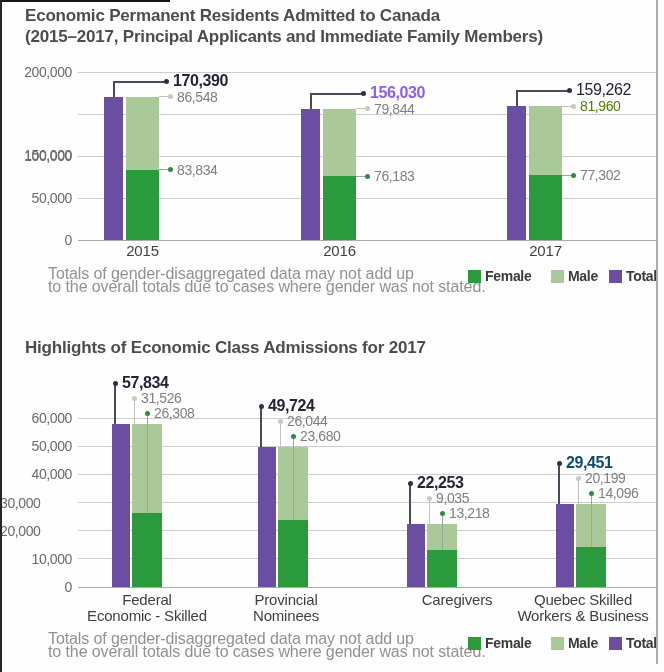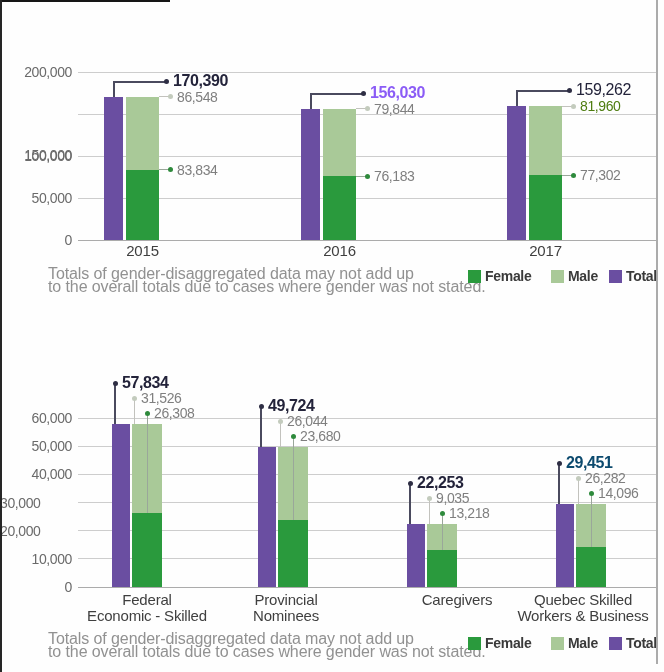--- a/index.html
+++ b/index.html
@@ -12,20 +12,25 @@
   .legend-label{font-size:14px; color:#3a3a3a; font-weight:bold; letter-spacing:-0.3px;}
   .edge-left{position:absolute; left:0; top:0; width:2px; height:672px; background:#262626;}
   .edge-right{position:absolute; left:656px; top:0; width:2px; height:664px; background:#ababab;}
   .edge-topstrip{position:absolute; left:0; top:0; width:170px; height:2px; background:#161616;}
 </style>
 </head>
 <body>
 
 <div id="canvas">
 
+  <div class="title" style="top:5px;">
+    <div>Economic Permanent Residents Admitted to Canada</div>
+    <div>(2015–2017, Principal Applicants and Immediate Family Members)</div>
+  </div>
+  <div class="title" style="top:337px;">Highlights of Economic Class Admissions for 2017</div>
 
   <div id="plots">
       <div style="position: absolute; left: 78px; top: 239.5px; width: 579px; height: 1px; background: rgb(171, 171, 171);"></div>
       <div style="position: absolute; left: 0px; top: 232px; width: 72px; text-align: right; font-size: 14px; line-height: 16px; color: rgb(106, 106, 106); letter-spacing: -0.4px;">0</div>
       <div style="position: absolute; left: 78px; top: 197.5px; width: 579px; height: 1px; background: rgb(205, 205, 205);"></div>
       <div style="position: absolute; left: 0px; top: 190px; width: 72px; text-align: right; font-size: 14px; line-height: 16px; color: rgb(106, 106, 106); letter-spacing: -0.4px;">50,000</div>
       <div style="position: absolute; left: 78px; top: 155.5px; width: 579px; height: 1px; background: rgb(205, 205, 205);"></div>
       <div style="position: absolute; left: 0px; top: 148px; width: 72px; text-align: right; font-size: 14px; line-height: 16px; color: rgb(106, 106, 106); letter-spacing: -0.4px;">100,000</div>
       <div style="position: absolute; left: 78px; top: 113.5px; width: 579px; height: 1px; background: rgb(205, 205, 205);"></div>
       <div style="position: absolute; left: 0px; top: 106px; width: 72px; text-align: right; font-size: 14px; line-height: 16px; color: rgb(106, 106, 106); letter-spacing: -0.4px; margin-top: 41px;">150,000</div>
@@ -129,21 +134,21 @@
       <div style="position: absolute; left: 449px; top: 505.321px; font-size: 14px; color: rgb(127, 127, 127); letter-spacing: -0.4px;">13,218</div>
       <div style="position: absolute; left: 377px; top: 592px; width: 160px; text-align: center; font-size: 15px; line-height: 16px; color: rgb(63, 63, 63); white-space: pre-line; letter-spacing: -0.2px;">Caregivers</div>
       <div style="position: absolute; left: 556px; top: 504.046px; width: 18px; height: 82.9536px; background: rgb(106, 78, 161);"></div>
       <div style="position: absolute; left: 576px; top: 547.296px; width: 30px; height: 39.7037px; background: rgb(42, 154, 61);"></div>
       <div style="position: absolute; left: 576px; top: 504.046px; width: 30px; height: 43.2499px; background: rgb(169, 201, 152);"></div>
       <div style="position: absolute; left: 558px; top: 463.046px; width: 2px; height: 41px; background: rgb(74, 74, 94);"></div>
       <div style="position: absolute; left: 556.5px; top: 461.046px; width: 5px; height: 5px; border-radius: 50%; background: rgb(46, 46, 68);"></div>
       <div style="position: absolute; left: 566px; top: 454.046px; font-size: 16px; font-weight: bold; color: #0c4a6e; letter-spacing: -0.4px; text-align: center;">29,451</div>
       <div style="position: absolute; left: 578px; top: 478.046px; width: 1px; height: 26px; background: rgb(194, 194, 189);"></div>
       <div style="position: absolute; left: 576px; top: 476.046px; width: 5px; height: 5px; border-radius: 50%; background: rgb(195, 203, 189);"></div>
-      <div style="position: absolute; left: 585px; top: 470.046px; font-size: 14px; color: rgb(127, 127, 127); letter-spacing: -0.4px;">26,282</div>
+      <div style="position: absolute; left: 585px; top: 470.046px; font-size: 14px; color: rgb(127, 127, 127); letter-spacing: -0.4px;">20,199</div>
       <div style="position: absolute; left: 591px; top: 493.046px; width: 1px; height: 54.2499px; background: rgb(154, 167, 154);"></div>
       <div style="position: absolute; left: 589px; top: 491.046px; width: 5px; height: 5px; border-radius: 50%; background: rgb(46, 138, 60);"></div>
       <div style="position: absolute; left: 598px; top: 485.046px; font-size: 14px; color: rgb(127, 127, 127); letter-spacing: -0.4px;">14,096</div>
       <div style="position: absolute; left: 503px; top: 592px; width: 160px; text-align: center; font-size: 15px; line-height: 16px; color: rgb(63, 63, 63); white-space: pre-line; letter-spacing: -0.2px;">Quebec Skilled
 Workers &amp; Business</div>
     </div>
 
   <div class="footnote" style="top:267px;">
     <div>Totals of gender-disaggregated data may not add up</div>
     <div>to the overall totals due to cases where gender was not stated.</div>

